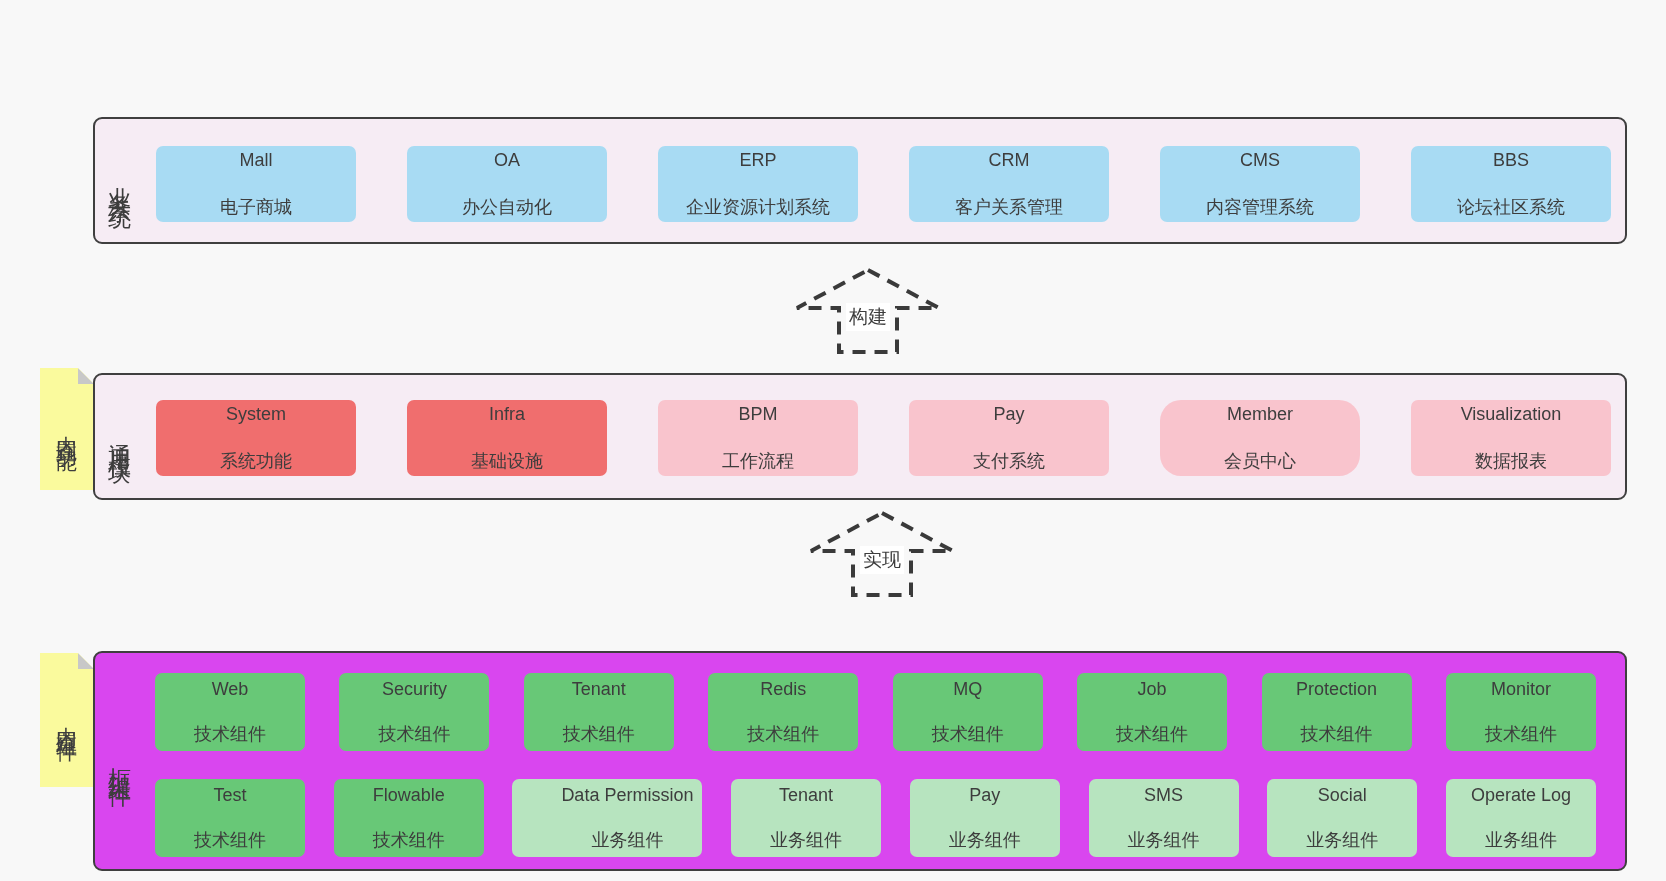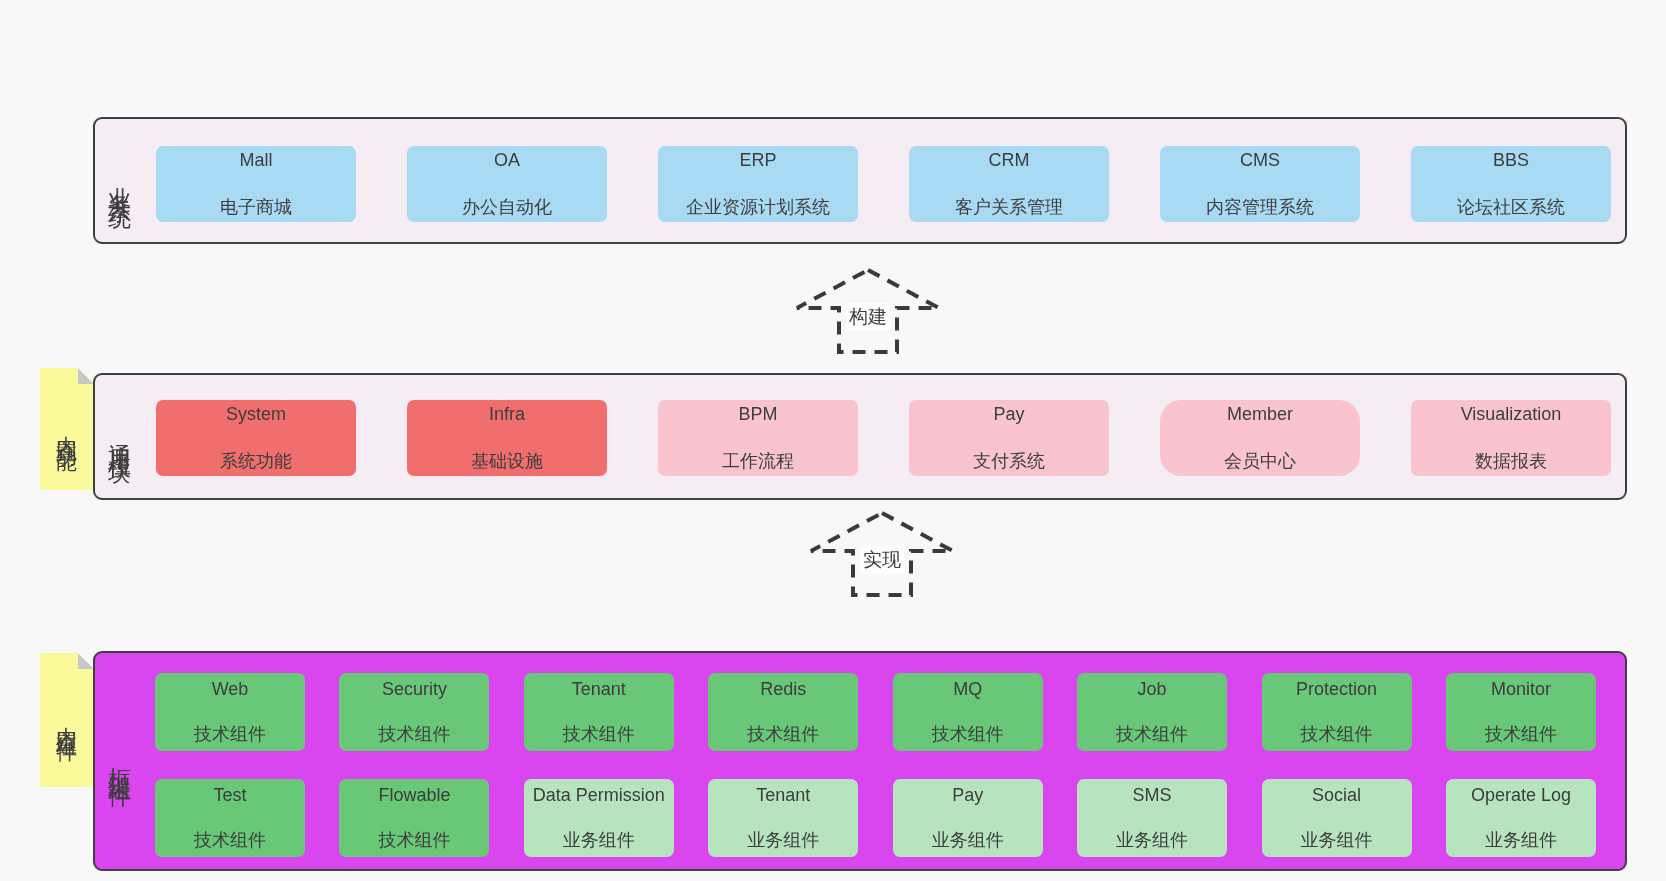--- a/index.html
+++ b/index.html
@@ -228,21 +228,21 @@
   </div>
   <div class="row row-comp" id="row-comp-2">
     <div class="card card-n" style="background-color: rgb(104, 200, 119);">
       <div>Test</div>
       <div>技术组件</div>
     </div>
     <div class="card card-n" style="background-color: rgb(104, 200, 119);">
       <div>Flowable</div>
       <div>技术组件</div>
     </div>
-    <div class="card card-n" style="background-color: rgb(183, 228, 191);">
+    <div class="card card-n" style="background-color: rgb(183, 228, 191); padding-left: 40px;">
       <div>Data Permission</div>
       <div>业务组件</div>
     </div>
     <div class="card card-n" style="background-color: rgb(183, 228, 191);">
       <div>Tenant</div>
       <div>业务组件</div>
     </div>
     <div class="card card-n" style="background-color: rgb(183, 228, 191);">
       <div>Pay</div>
       <div>业务组件</div>

